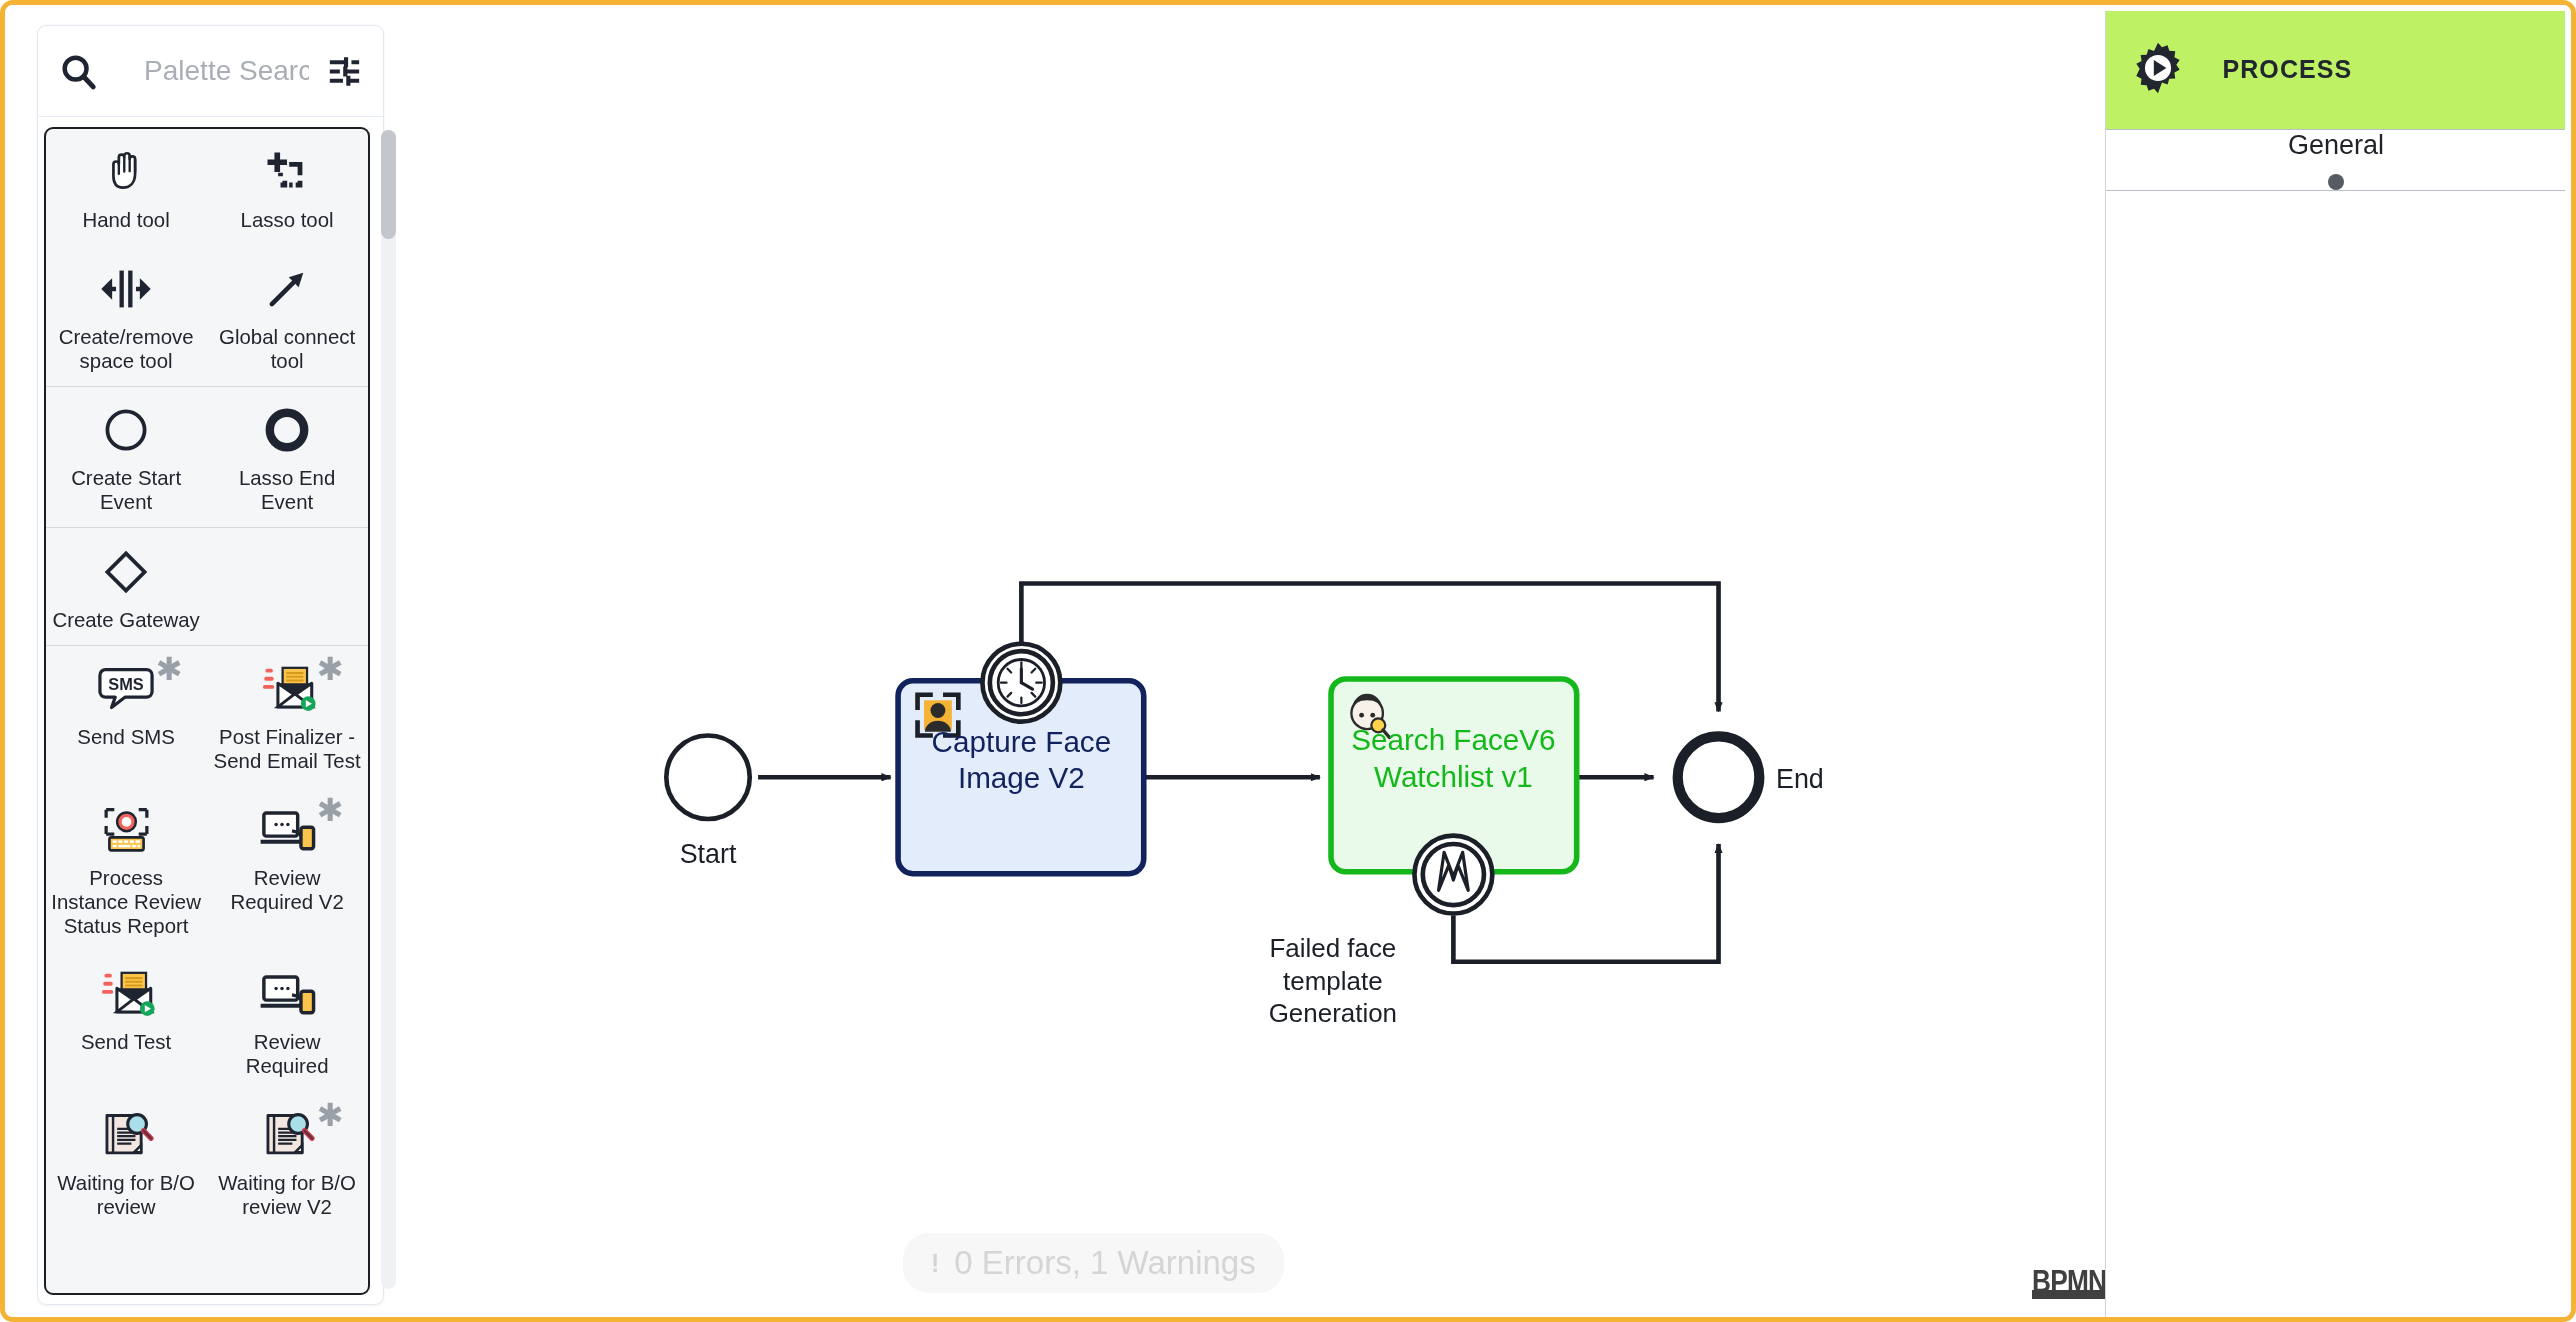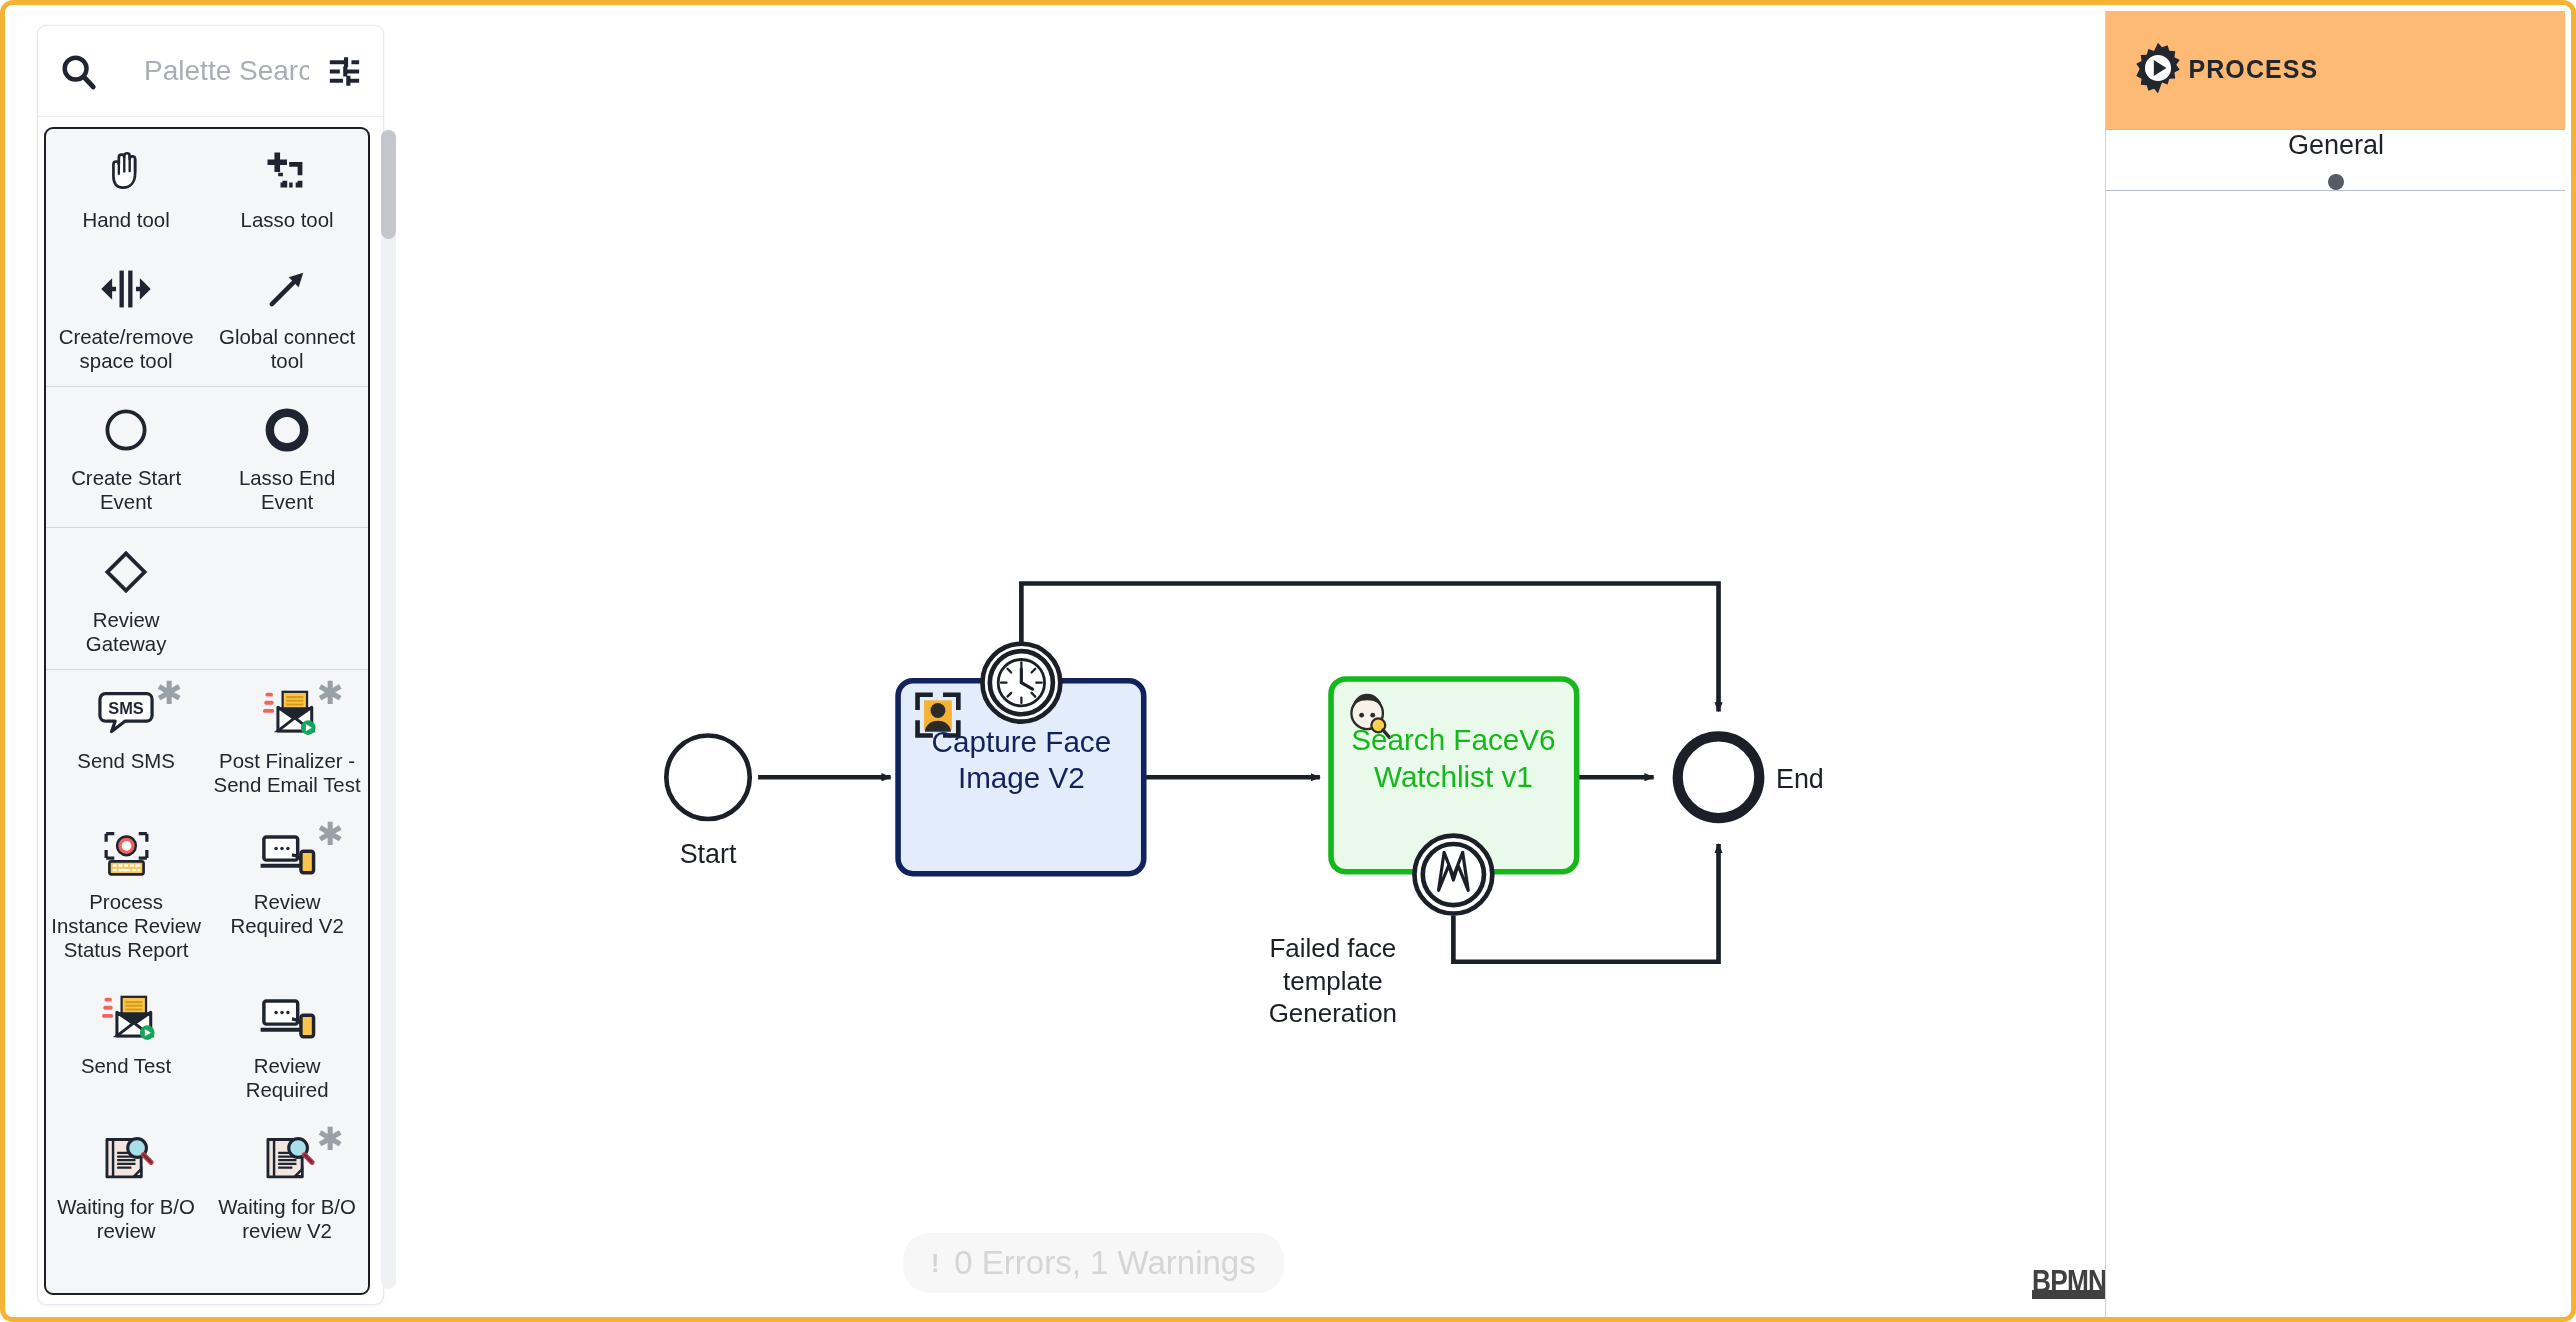--- a/index.html
+++ b/index.html
@@ -126,24 +126,24 @@
   #props-panel {
     position: absolute;
     right: 5.6px; top: 5.6px;
     width: 460px;
     height: 1309px;
     background: #ffffff;
     border-left: 1.9px solid #cfd4dc;
     z-index: 35;
   }
   #props-header {
-    display: flex; align-items: center; gap: 2px;
+    display: flex; align-items: center; gap: 36px;
     height: 119px;
     padding: 0 24px;
-    background: #fdba74;
+    background: #bef264;
     border-bottom: 1.9px solid #b9bfc8;
   }
   #props-title {
     font-size: 25px;
     font-weight: bold;
     letter-spacing: 1.1px;
     color: #22262e;
   }
   .props-group {
     display: flex; align-items: center; justify-content: space-between;
@@ -461,21 +461,21 @@
           </div>
         </div>
 
         <div class="pal-group">
           <div class="pal-item">
             <span class="pal-icon">
               <svg width="48" height="48" viewBox="0 0 24 24">
                 <path d="M12,2.7 L21.3,12 L12,21.3 L2.7,12 z" fill="none" stroke="#1f2530" stroke-width="1.9"></path>
               </svg>
             </span>
-            <span class="pal-label">Review Gateway</span>
+            <span class="pal-label">Create Gateway</span>
           </div>
         </div>
 
         <div class="pal-group">
 
           <div class="pal-item">
             <span class="pal-star">✱</span>
             <span class="pal-icon">
               <svg width="56" height="52" viewBox="0 0 26 24">
                 <path d="M3.5,3 h19 a2.6,2.6 0 0 1 2.6,2.6 v7.6 a2.6,2.6 0 0 1 -2.6,2.6 h-10 L6.3,20.6 L8,15.8 h-4.5 a2.6,2.6 0 0 1 -2.6,-2.6 v-7.6 a2.6,2.6 0 0 1 2.6,-2.6 z" fill="#ffffff" stroke="#1f2530" stroke-width="1.5" stroke-linejoin="round"></path>

